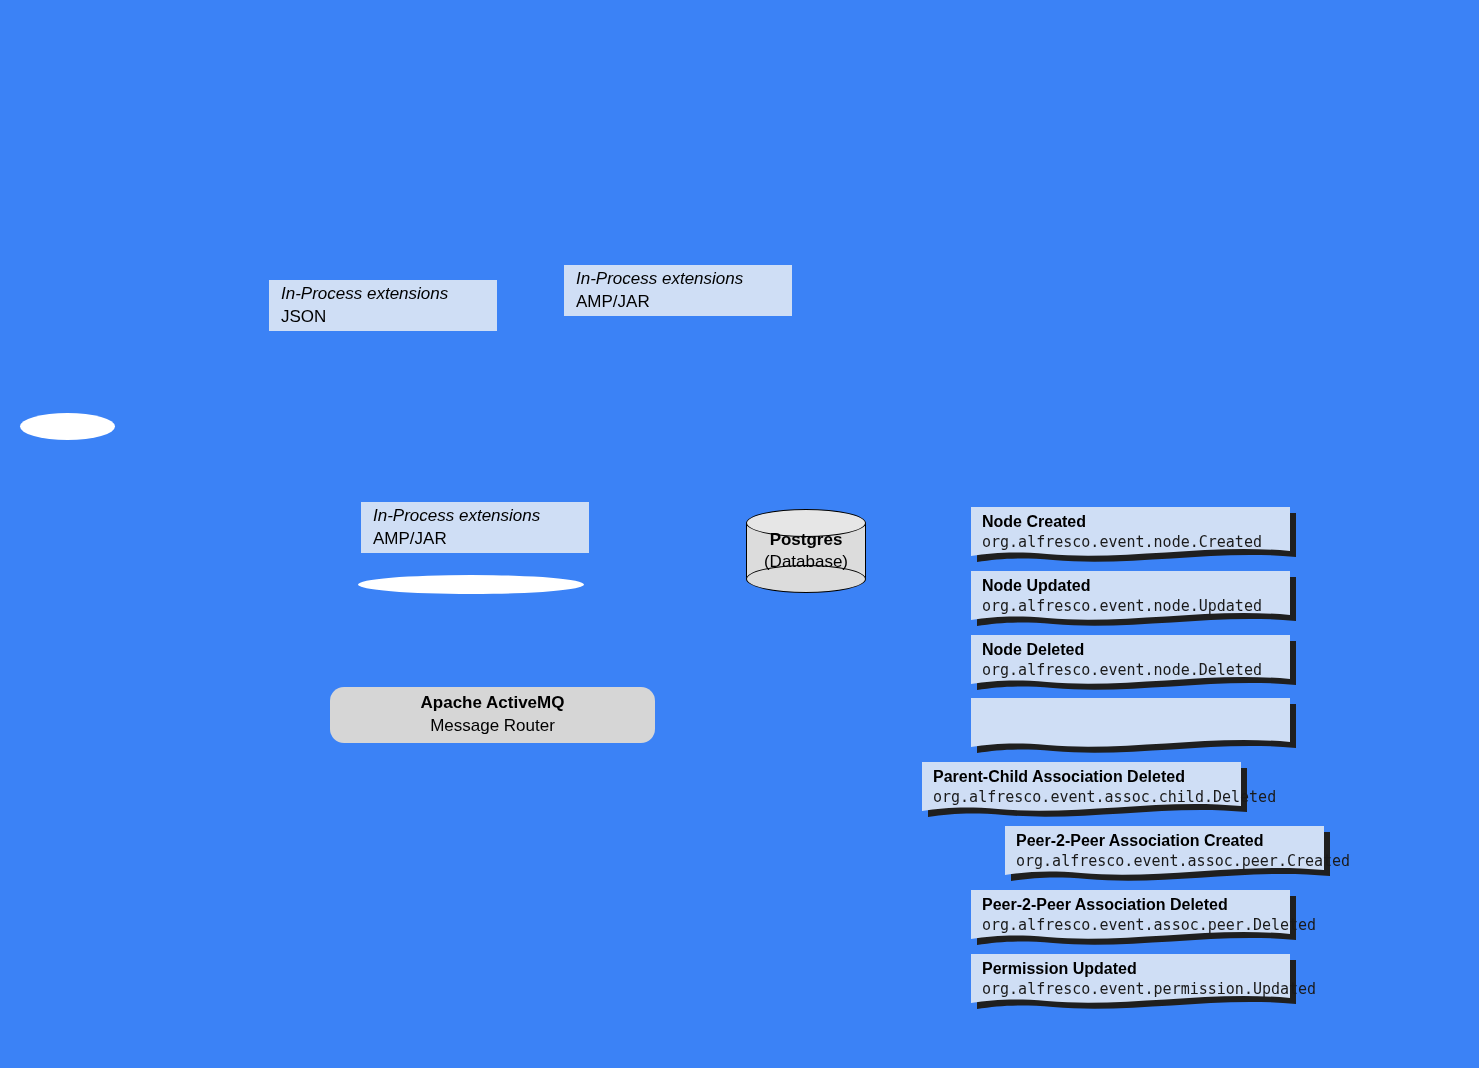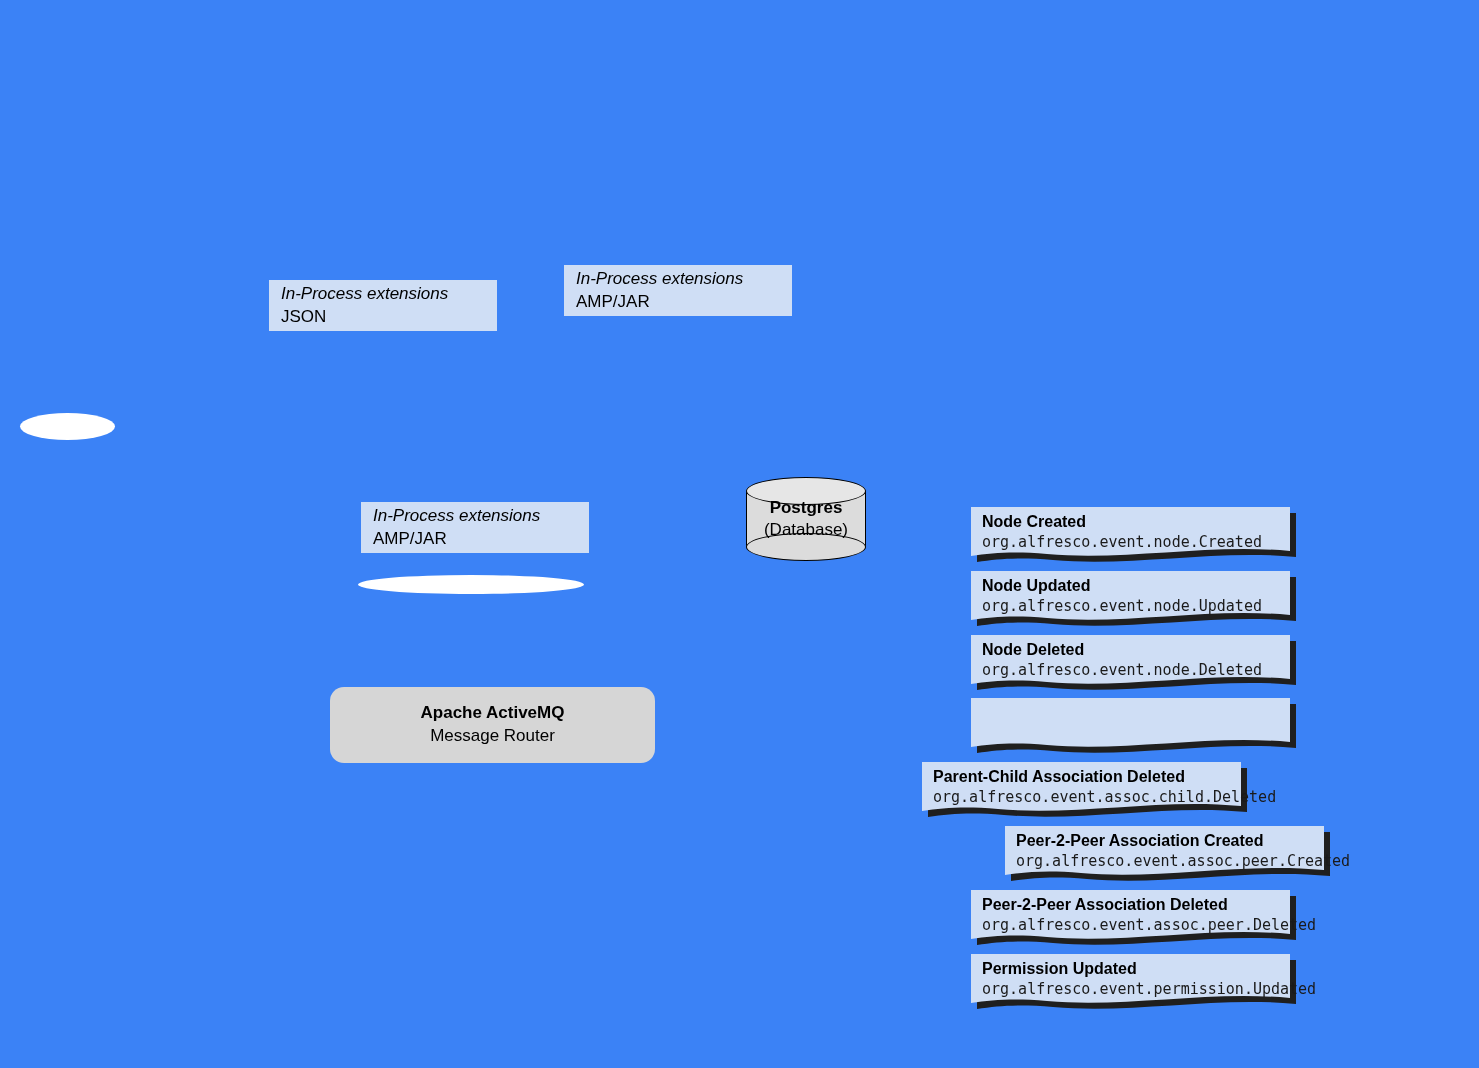--- a/index.html
+++ b/index.html
@@ -173,31 +173,31 @@
   </div>
 
   <div class="node ext-box" id="ext-ampjar-mid" style="left: 361px; top: 502px; width: 228px; height: 51px;">
     <span class="line-em">In-Process extensions</span>
     <span class="line-plain">AMP/JAR</span>
   </div>
 
   <div class="ellipse" id="ellipse-left" style="left: 20px; top: 413px; width: 95px; height: 27px;"></div>
   <div class="ellipse" id="ellipse-mid" style="left: 358px; top: 575px; width: 226px; height: 19px;"></div>
 
-  <div class="cylinder" id="db-cylinder" style="left: 746px; top: 477px; width: 120px; height: 84px; text-decoration: underline;">
+  <div class="cylinder" id="db-cylinder" style="left: 746px; top: 509px; width: 120px; height: 84px; text-decoration: underline;">
     <div class="cyl-body"></div>
     <div class="cyl-bottom"></div>
     <div class="cyl-top"></div>
     <div class="cyl-label">
       <span class="title">Postgres</span>
       <span class="sub">(Database)</span>
     </div>
   </div>
 
-  <div class="node rounded-box" id="activemq-box" style="left: 330px; top: 687px; width: 325px; height: 76px;">
+  <div class="node rounded-box" id="activemq-box" style="left: 330px; top: 687px; width: 325px; height: 56px;">
     <span class="title">Apache ActiveMQ</span>
     <span class="sub">Message Router</span>
   </div>
 
   <div id="events-layer">
       <div class="doc" style="left: 971px; top: 507px;">
         <svg viewBox="0 0 325 58" preserveAspectRatio="none">
           <path d="M6 6 L325 6 L325 50 C243 42 163 60 82 53 C47 50 28 52 6 55 Z" fill="#1f1f1f"></path>
           <path d="M0 0 L319 0 L319 44 C237 36 157 54 76 47 C41 44 22 46 0 49 Z" fill="#cfdef5"></path>
         </svg>

